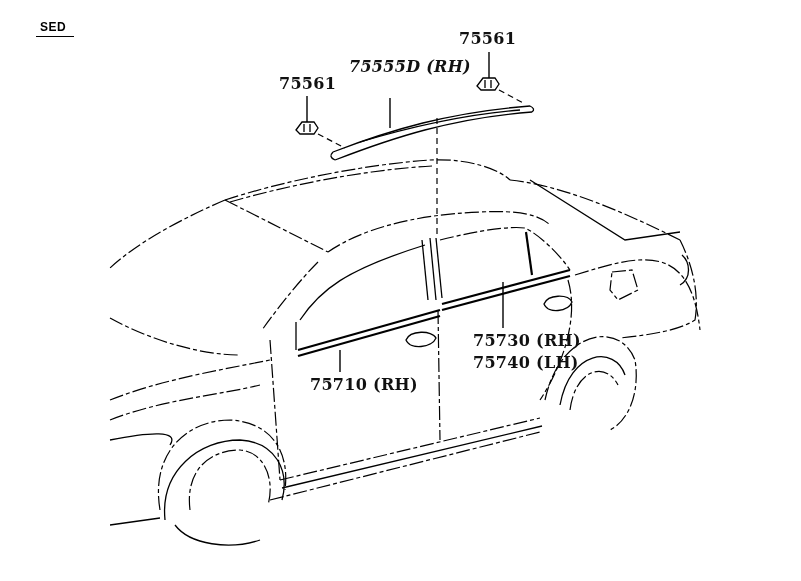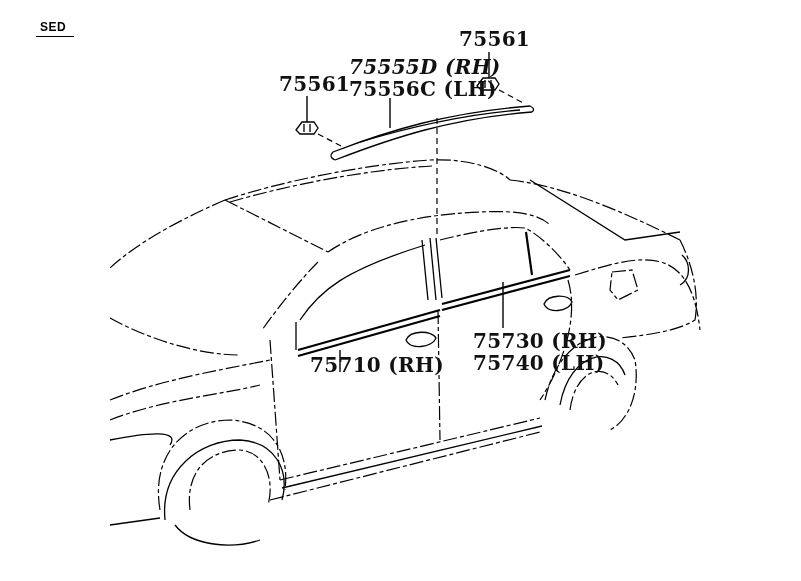--- a/index.html
+++ b/index.html
@@ -6,21 +6,21 @@
   body { width: 801px; height: 581px; position: relative; overflow: hidden; }
   .canvas { position: absolute; left: 0; top: 0; width: 801px; height: 581px; border-radius: 19px; }
   .variant-label {
     position: absolute; left: 40px; top: 20px;
     font-family: "Liberation Sans", sans-serif; font-size: 12px; font-weight: bold;
     color: #000; letter-spacing: 0.5px;
   }
   .variant-underline { position: absolute; left: 36px; top: 36px; width: 38px; height: 1px; background: #000; }
   .part-label {
     position: absolute;
-    font-family: "DejaVu Serif", serif; font-weight: bold; font-size: 20px;
+    font-family: "DejaVu Serif", serif; font-weight: bold; font-size: 16px;
     color: #111; line-height: 22px; white-space: nowrap; letter-spacing: 0.3px;
   }
   svg { position: absolute; left: 0; top: 0; }
   .ln { fill: none; stroke: #000; stroke-width: 1.3; }
   .dash { fill: none; stroke: #000; stroke-width: 1.2; stroke-dasharray: 14 3 4 3; }
   .hid { fill: none; stroke: #000; stroke-width: 1.2; stroke-dasharray: 6 4; }
   .thick { fill: none; stroke: #000; stroke-width: 2.2; }
   .lead { fill: none; stroke: #000; stroke-width: 1.4; }
 </style>
 </head>
@@ -117,17 +117,16 @@
     <path class="lead" d="M307,96 L307,122"></path>
     <path class="lead" d="M489,52 L489,78"></path>
     <path class="lead" d="M390,98 L390,128"></path>
     <path class="lead" d="M340,350 L340,372"></path>
     <path class="lead" d="M503,282 L503,328"></path>
   </svg>
 
   <div class="part-label" style="left:459px; top:28px;">75561</div>
   <div class="part-label" style="left:279px; top:73px;">75561</div>
   <div class="part-label" style="left:349px; top:56px;font-style:italic;">75555D (RH)</div>
-  <div class="part-label" style="left:349px; top:78px;">75556C (LH)</div>
-  <div class="part-label" style="left:310px; top:354px;">75710 (RH)</div>
+  <div class="part-label" style="left:310px; top:374px;">75710 (RH)</div>
   <div class="part-label" style="left:473px; top:330px;text-align:center;">75730 (RH)</div>
   <div class="part-label" style="left:473px; top:352px;">75740 (LH)</div>
 </div>
 
 </body></html>

